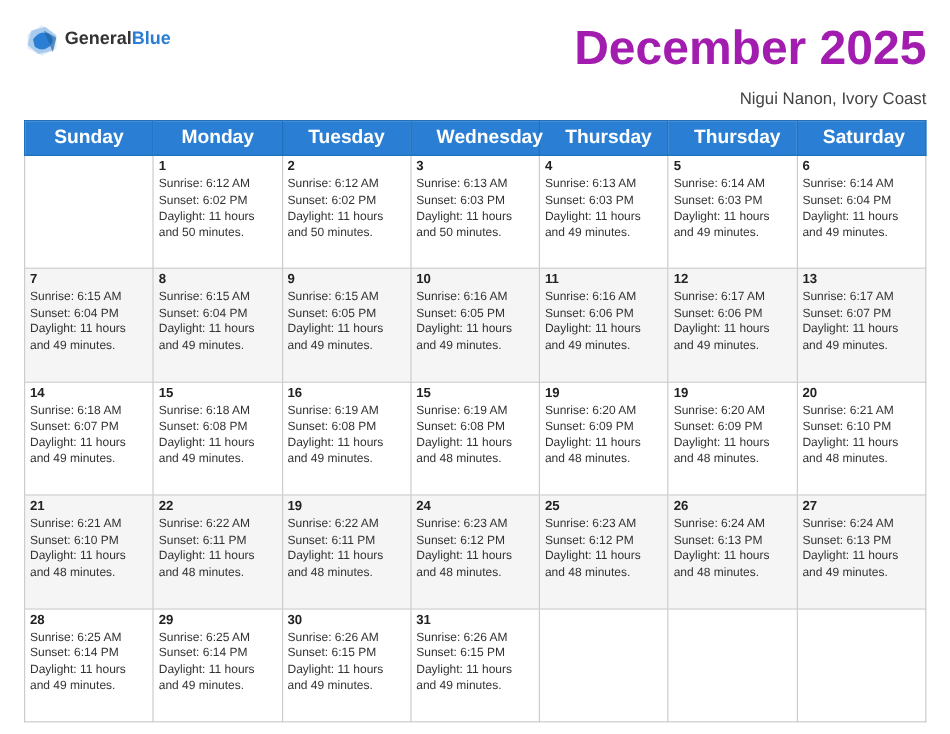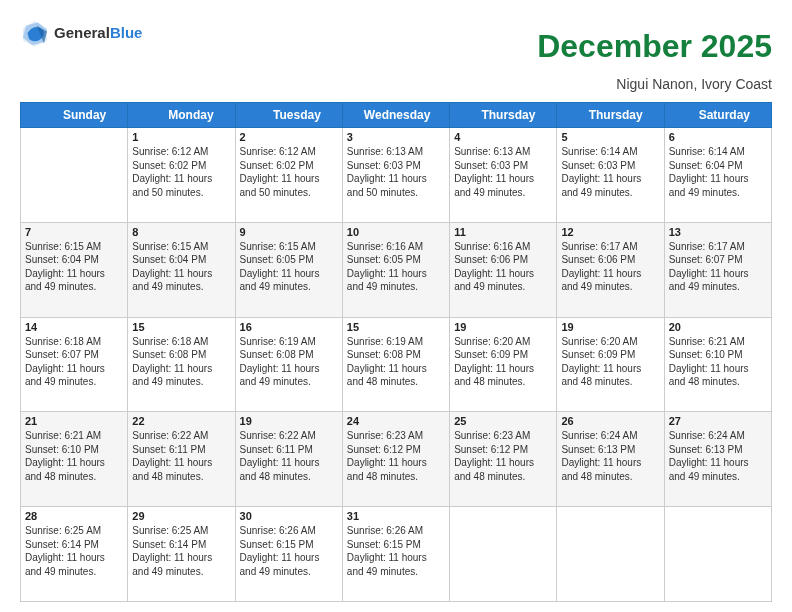--- a/index.html
+++ b/index.html
@@ -44,45 +44,44 @@
       color: #2a7fd4;
     }
     .logo-icon {
       width: 30px;
       height: 30px;
     }
     .title-block {
       text-align: right;
     }
     .main-title {
-      font-size: 32px;
-      font-weight: bold;
-      color: #15803d;
+      font-size: 40px;
+      font-weight: bold;
+      color: #a21caf;
       line-height: 1.1;
-      margin-top: 11px;
     }
     .subtitle {
       font-size: 14px;
       color: #444;
       margin-top: 12px;
     }
     .calendar {
       border: 1px solid #ccc;
       border-collapse: collapse;
       width: 100%;
       flex: 1;
       table-layout: fixed;
     }
     .calendar th {
       background-color: #2a7fd4;
       color: #fff;
-      font-size: 12px;
+      font-size: 16px;
       font-weight: bold;
       padding: 5px 21px;
-      text-align: right;
+      text-align: center;
       border: 1px solid #2070bb;
     }
     .calendar td {
       border: 1px solid #ccc;
       vertical-align: top;
       padding: 3px 4px;
       font-size: 9.5px;
       color: #333;
       height: 88px;
     }

